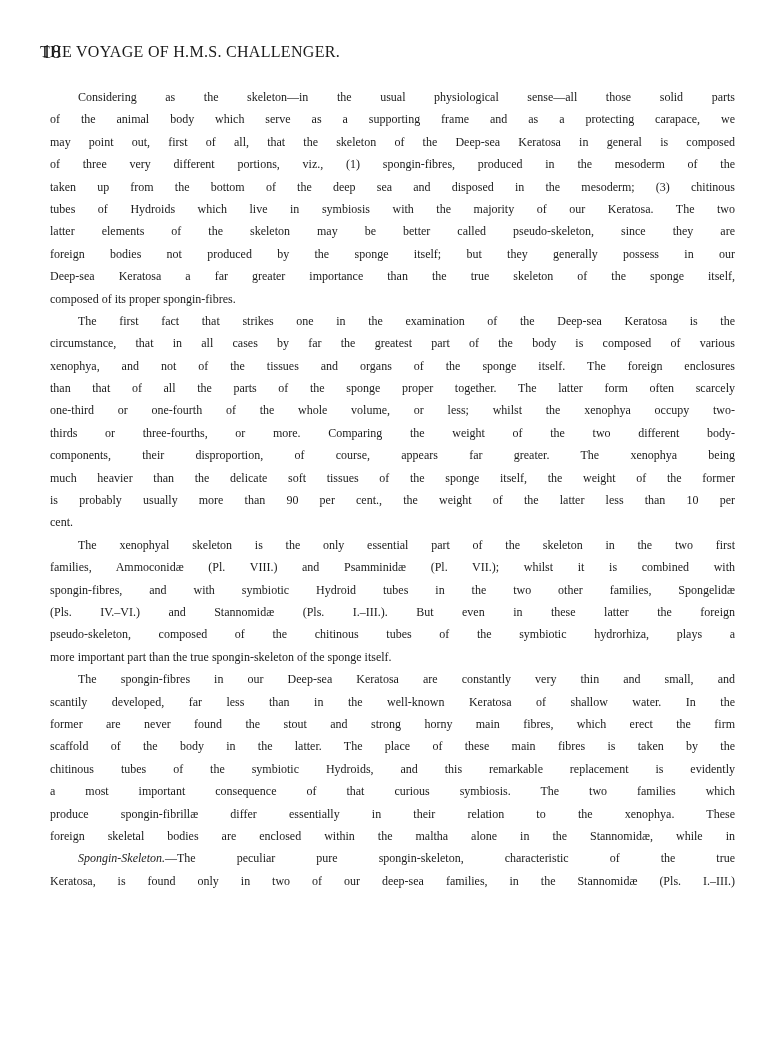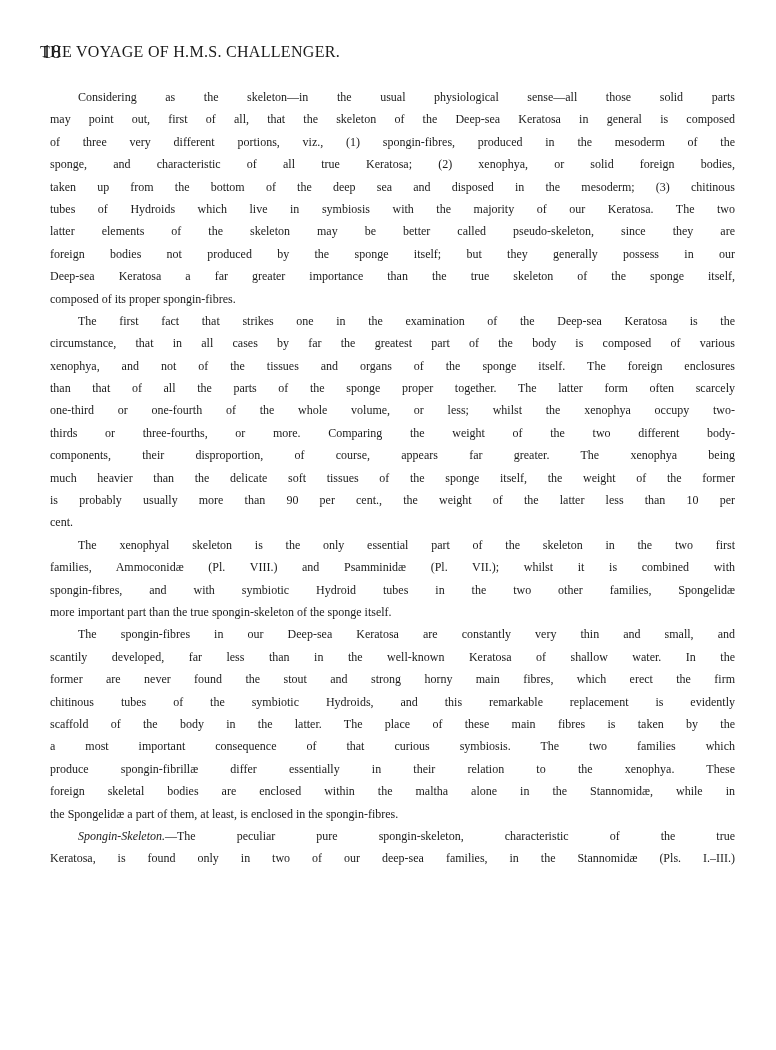--- a/index.html
+++ b/index.html
@@ -71,23 +71,23 @@
 
 <div class="running-head">
   <span class="page-number">18</span>
   <span class="running-title">THE VOYAGE OF H.M.S. CHALLENGER.</span>
 </div>
 
 <div class="body-text">
 
   <div>
     <span class="line indent">Considering as the skeleton—in the usual physiological sense—all those solid parts</span>
+    <span class="line">of the animal body which serve as a supporting frame and as a protecting carapace, we</span>
     <span class="line">may point out, first of all, that the skeleton of the Deep-sea Keratosa in general is composed</span>
     <span class="line">of three very different portions, viz., (1) spongin-fibres, produced in the mesoderm of the</span>
-    <span class="line">sponge, and characteristic of all true Keratosa; (2) xenophya, or solid foreign bodies,</span>
     <span class="line">taken up from the bottom of the deep sea and disposed in the mesoderm; (3) chitinous</span>
     <span class="line">tubes of Hydroids which live in symbiosis with the majority of our Keratosa.  The two</span>
     <span class="line">latter elements of the skeleton may be better called pseudo-skeleton, since they are</span>
     <span class="line">foreign bodies not produced by the sponge itself; but they generally possess in our</span>
     <span class="line">Deep-sea Keratosa a far greater importance than the true skeleton of the sponge itself,</span>
     <span class="line last">composed of its proper spongin-fibres.</span>
   </div>
 
   <div>
     <span class="line indent">The first fact that strikes one in the examination of the Deep-sea Keratosa is the</span>
@@ -99,32 +99,33 @@
     <span class="line">components, their disproportion, of course, appears far greater.  The xenophya being</span>
     <span class="line">much heavier than the delicate soft tissues of the sponge itself, the weight of the former</span>
     <span class="line">is probably usually more than 90 per cent., the weight of the latter less than 10 per</span>
     <span class="line last">cent.</span>
   </div>
 
   <div>
     <span class="line indent">The xenophyal skeleton is the only essential part of the skeleton in the two first</span>
     <span class="line">families, Ammoconidæ (Pl. VIII.) and Psamminidæ (Pl. VII.); whilst it is combined with</span>
     <span class="line">spongin-fibres, and with symbiotic Hydroid tubes in the two other families, Spongelidæ</span>
+    <span class="line">(Pls. IV.–VI.) and Stannomidæ (Pls. I.–III.).  But even in these latter the foreign</span>
+    <span class="line">pseudo-skeleton, composed of the chitinous tubes of the symbiotic hydrorhiza, plays a</span>
     <span class="line last">more important part than the true spongin-skeleton of the sponge itself.</span>
   </div>
 
   <div>
     <span class="line indent">The spongin-fibres in our Deep-sea Keratosa are constantly very thin and small, and</span>
     <span class="line">scantily developed, far less than in the well-known Keratosa of shallow water.  In the</span>
     <span class="line">former are never found the stout and strong horny main fibres, which erect the firm</span>
+    <span class="line">scaffold of the body in the latter.  The place of these main fibres is taken by the</span>
     <span class="line">chitinous tubes of the symbiotic Hydroids, and this remarkable replacement is evidently</span>
-    <span class="line">scaffold of the body in the latter.  The place of these main fibres is taken by the</span>
     <span class="line">a most important consequence of that curious symbiosis.  The two families which</span>
     <span class="line">produce spongin-fibrillæ differ essentially in their relation to the xenophya.  These</span>
     <span class="line">foreign skeletal bodies are enclosed within the maltha alone in the Stannomidæ, while in</span>
-    <span class="line last">the Spongelidæ a part of them, at least, is enclosed in the spongin-fibres.</span>
   </div>
 
   <div>
     <span class="line indent"><span class="italic">Spongin-Skeleton.</span><span>—The peculiar pure spongin-skeleton, characteristic of the true</span></span>
     <span class="line">Keratosa, is found only in two of our deep-sea families, in the Stannomidæ (Pls. I.–III.)</span>
   </div>
 </div>
 
 </body></html>

